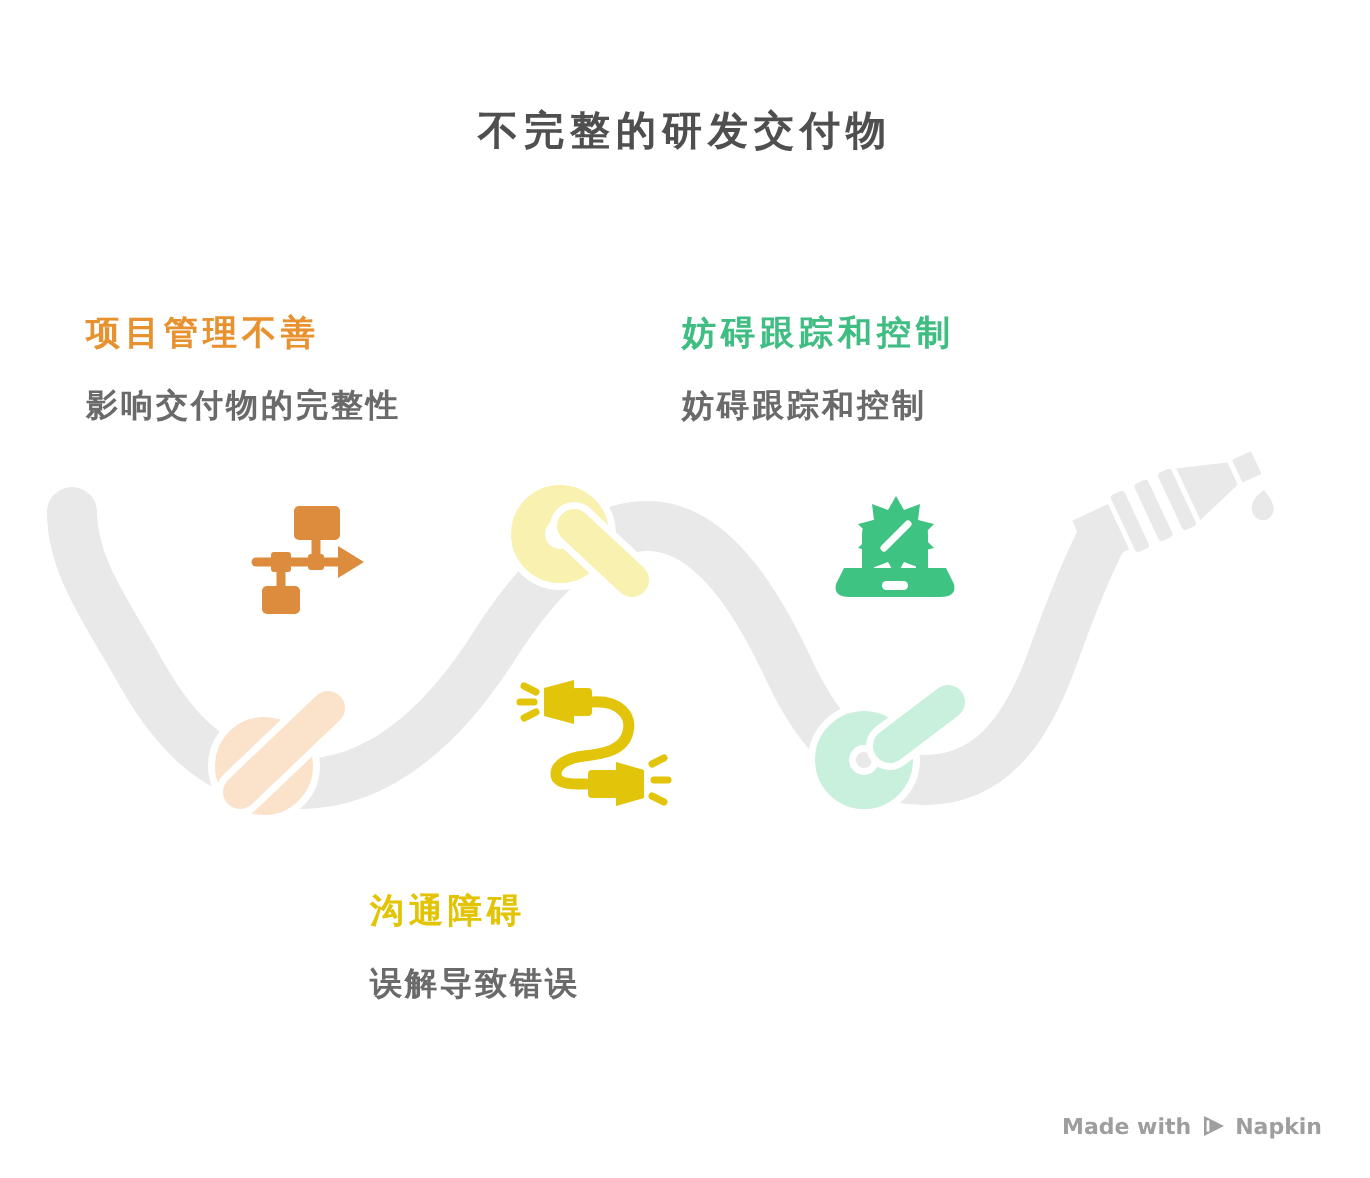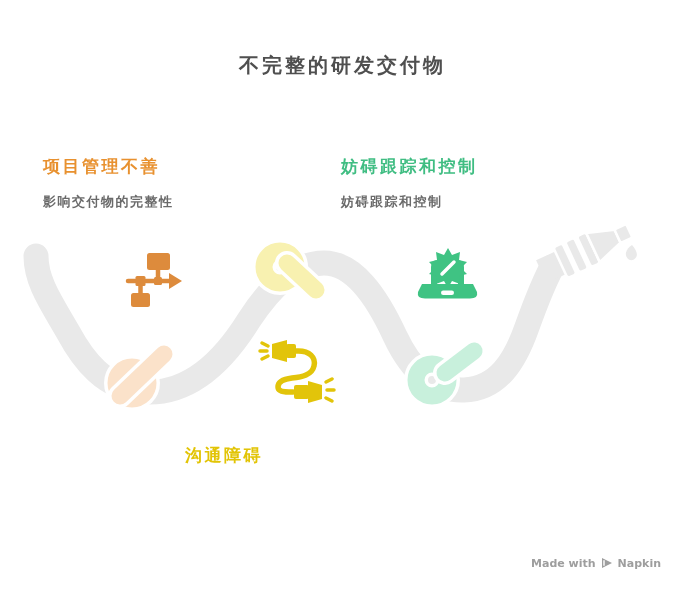--- a/index.html
+++ b/index.html
@@ -9,21 +9,21 @@
     font-family:"DejaVu Serif","Liberation Serif",serif;
   }
   .art{position:absolute;left:0;top:0;width:685px;height:589px;}
   .page-title{
     position:absolute;top:52px;left:0;width:100%;text-align:center;
     font-size:20px;font-weight:700;letter-spacing:3px;color:var(--title_text,#4f4f4f);
   }
   .section{position:absolute;width:210px;text-align:left;}
   .section .heading{font-size:17px;font-weight:700;letter-spacing:2.5px;}
   .section .subtitle{
-    margin-top:15px;font-size:13px;font-weight:600;letter-spacing:1.5px;
+    margin-top:15px;font-size:16px;font-weight:600;letter-spacing:1.5px;
     color:var(--subtitle_text,#6a6a6a);
   }
   #sec-pm{left:43px;top:155px;}
   #sec-tool{left:341px;top:155px;}
   #sec-comm{left:185px;top:430px;}
   .heading-orange{color:var(--orange,#e8912f);}
   .heading-green{color:var(--green,#3fbd82);}
   .heading-yellow{color:var(--yellow,#e2c405);margin-top:14px;}
   
   .rope-path{fill:none;stroke:var(--rope,#e9e9e9);stroke-width:25;stroke-linecap:round;stroke-linejoin:round;}
@@ -142,20 +142,21 @@
     <div class="subtitle">影响交付物的完整性</div>
   </div>
 
   <div class="section" id="sec-tool">
     <div class="heading heading-green">妨碍跟踪和控制</div>
     <div class="subtitle">妨碍跟踪和控制</div>
   </div>
 
   <div class="section" id="sec-comm">
     <div class="heading heading-yellow">沟通障碍</div>
+    <div class="subtitle">误解导致错误</div>
   </div>
 
   <div class="watermark">
     <span>Made with</span>
     <svg width="12" height="12" viewBox="0 0 12 12">
       <path d="M1 1 L11 6 L1 11 Z" fill="#9e9e9e"></path>
       <line x1="3" y1="3.2" x2="3" y2="8.8" stroke="#ffffff" stroke-width="1.4"></line>
     </svg>
     <span>Napkin</span>
   </div>

